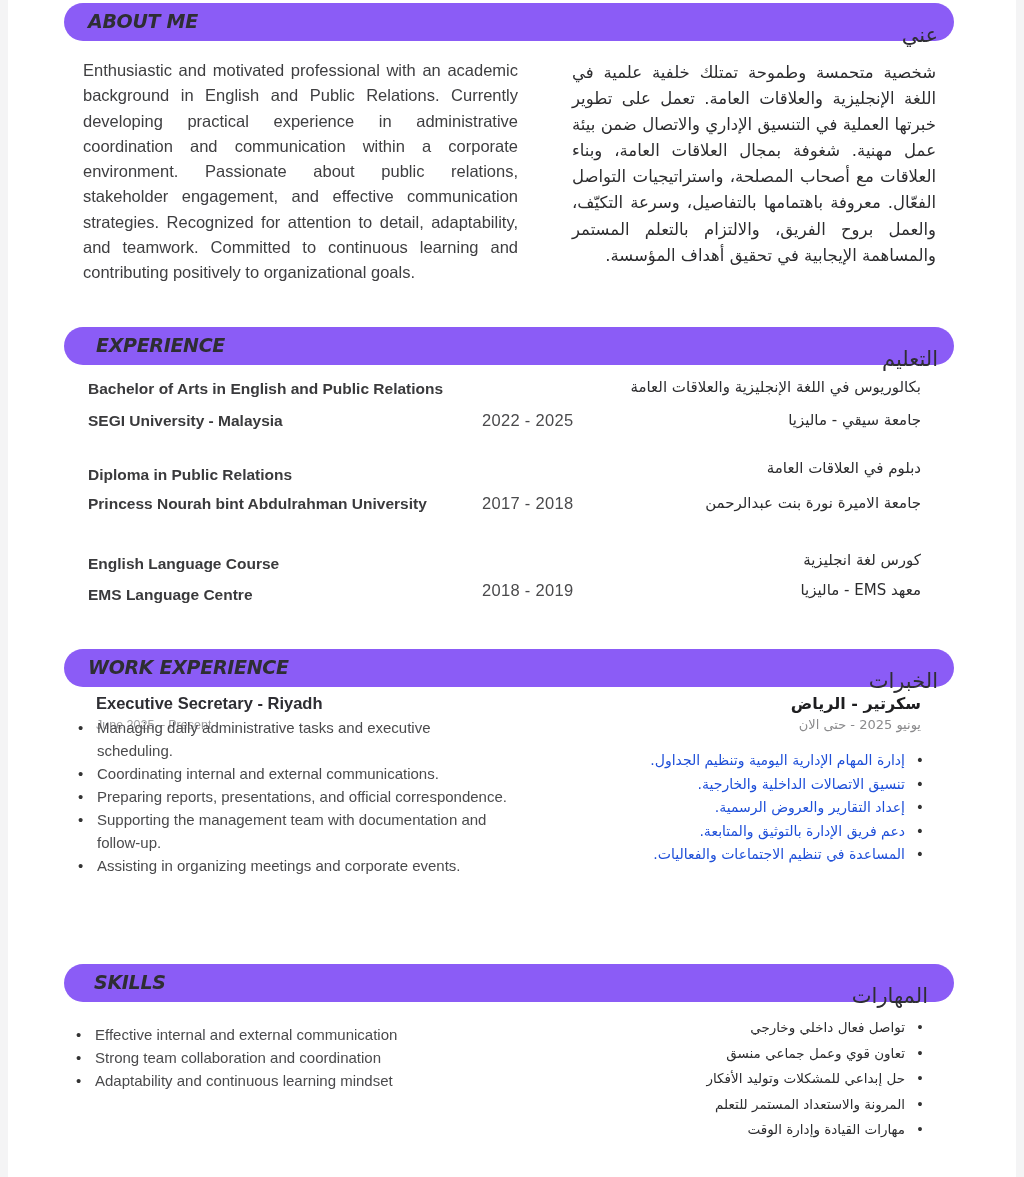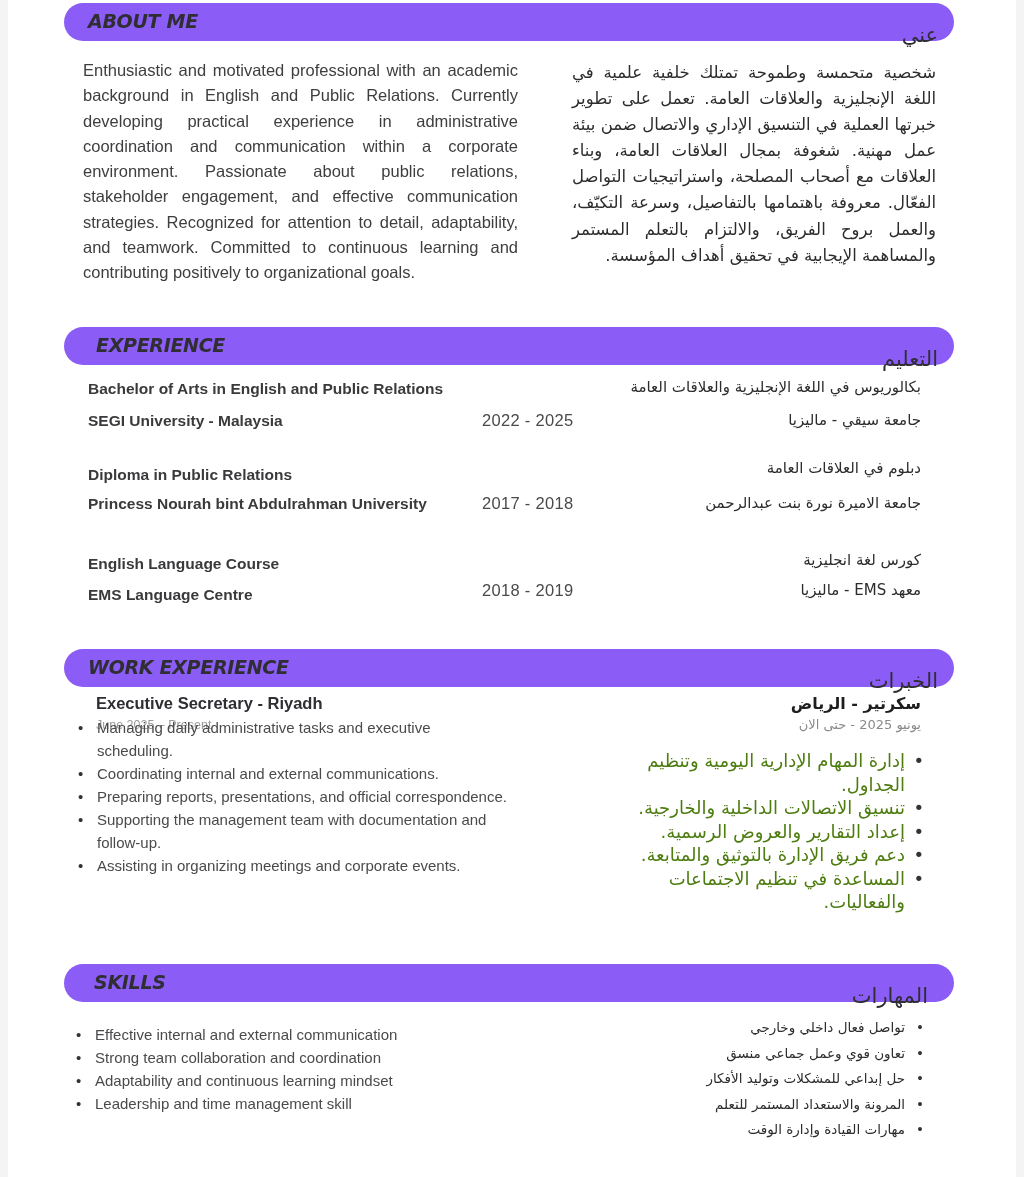--- a/index.html
+++ b/index.html
@@ -60,21 +60,21 @@
   .bul-ar li { position: relative; padding-right: 19px; }
   .bul-ar li::before {
     content: "\2022"; position: absolute; right: 0; top: 0; color: #333;
   }
   .work-en {
     position: absolute; left: 78px; top: 716px; width: 430px;
     font-size: 15px; line-height: 23px; color: #4a4a4c;
   }
   .work-ar {
     position: absolute; right: 100px; top: 749px; width: 320px; direction: rtl;
-    font-family: "DejaVu Sans", sans-serif; font-size: 18px; line-height: 23.5px; color: #4d7c0f;
+    font-family: "DejaVu Sans", sans-serif; font-size: 14px; line-height: 23.5px; color: #1d4ed8;
   }
   .skills-en {
     position: absolute; left: 76px; top: 1023px; width: 430px;
     font-size: 15px; line-height: 23px; color: #4a4a4c;
   }
   .skills-ar {
     position: absolute; right: 100px; top: 1015px; width: 320px; direction: rtl;
     font-family: "DejaVu Sans", sans-serif; font-size: 13.5px; line-height: 25.5px; color: #2c2c2e;
   }
 </style>
@@ -144,21 +144,20 @@
 </ul>
 
 <div class="bar" style="top:964px;">
   <span class="bar-en" style="left:30px;">SKILLS</span>
   <span class="bar-ar" style="right:26px;">المهارات</span>
 </div>
 <ul class="skills-en bul-en">
   <li>Effective internal and external communication</li>
   <li>Strong team collaboration and coordination</li>
   <li>Adaptability and continuous learning mindset</li>
-  <li>Leadership and time management skill</li>
 </ul>
 <ul class="skills-ar bul-ar">
   <li>تواصل فعال داخلي وخارجي</li>
   <li>تعاون قوي وعمل جماعي منسق</li>
   <li>حل إبداعي للمشكلات وتوليد الأفكار</li>
   <li>المرونة والاستعداد المستمر للتعلم</li>
   <li>مهارات القيادة وإدارة الوقت</li>
 </ul>
 
 </body></html>

